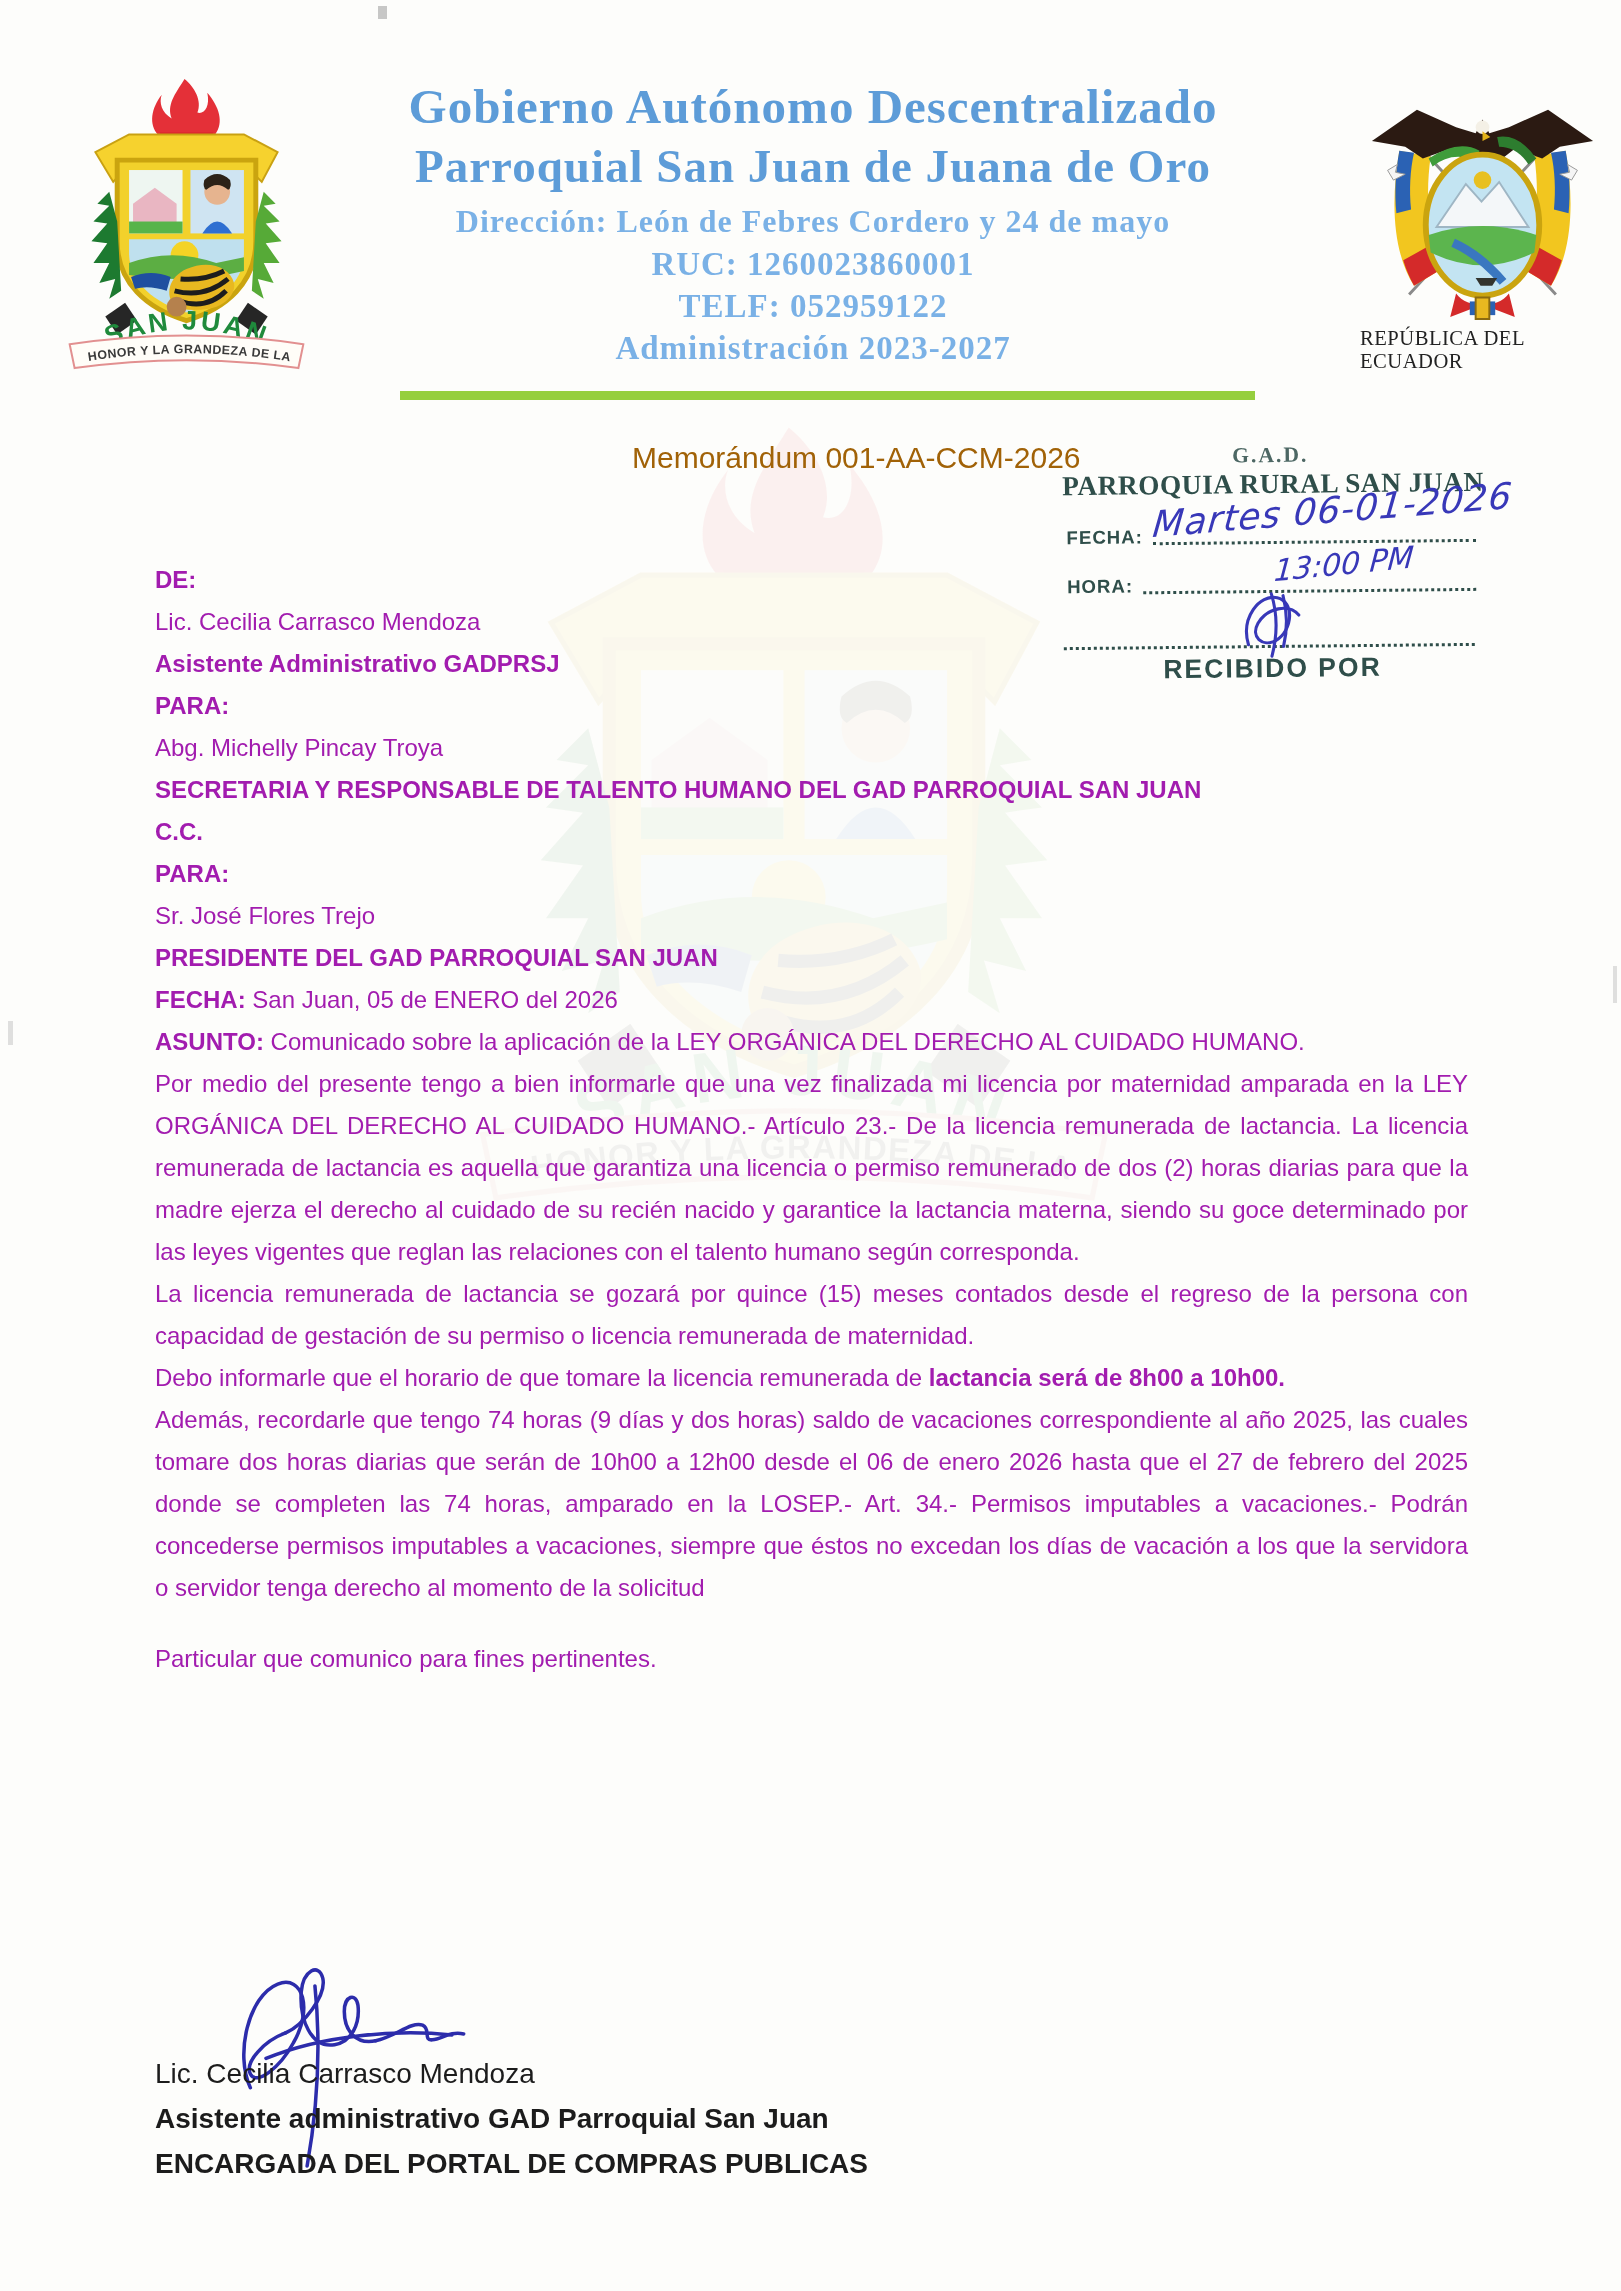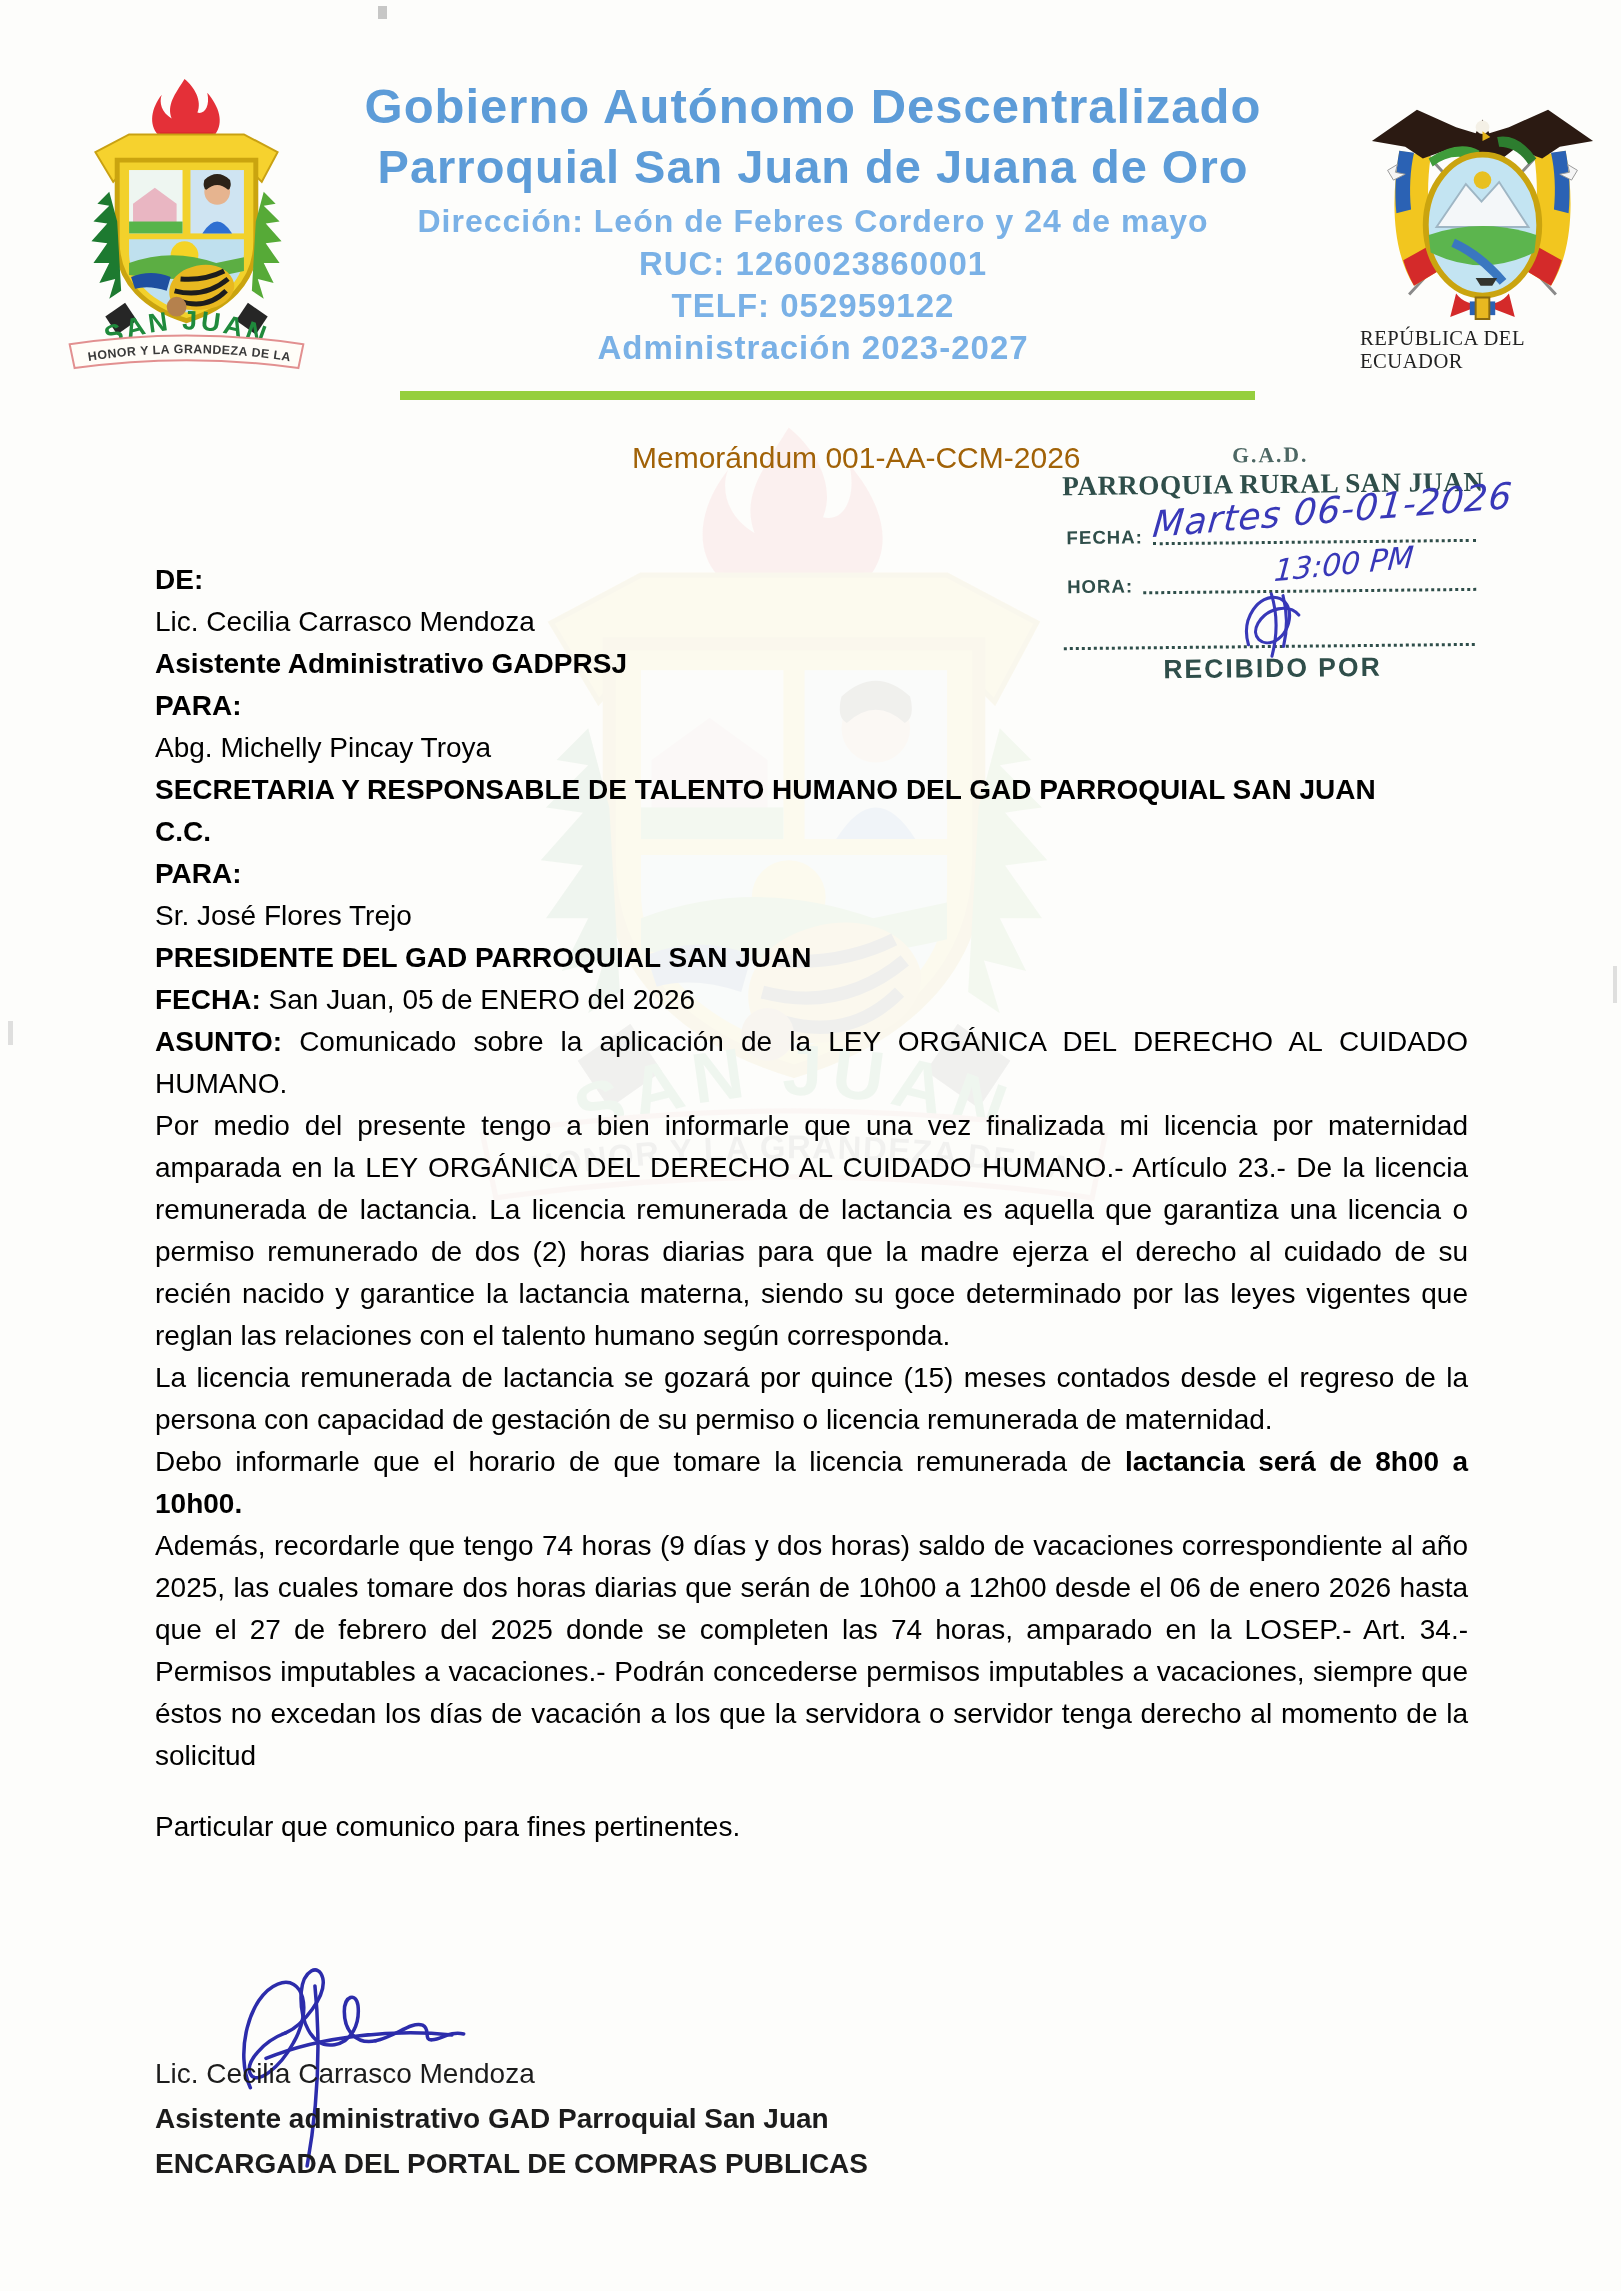--- a/index.html
+++ b/index.html
@@ -3,21 +3,21 @@
 <meta charset="utf-8">
 <style>
   html,body{margin:0;padding:0;background:#e8e8e8;}
   .page{
     position:relative;width:1621px;height:2292px;margin:0 auto;
     background:#fdfdfb;overflow:hidden;
     font-family:"Liberation Sans",sans-serif;color:#1c1c1c;
   }
   
   .header-text{position:absolute;left:323px;top:76px;width:980px;text-align:center;
-    font-family:Liberation Sans, sans-serif;font-weight:bold;letter-spacing:1px;}
+    font-family:Liberation Serif, serif;font-weight:bold;letter-spacing:1px;}
   .ht-l1{font-size:49px;line-height:61px;color:#5d9cd8;}
   .ht-l2{font-size:47px;line-height:59px;color:#5d9cd8;}
   .ht-l3{font-size:32px;line-height:43px;color:#7ab1e6;margin-top:4px;}
   .ht-l4,.ht-l5,.ht-l6{font-size:33px;line-height:42px;color:#7ab1e6;}
   .green-line{position:absolute;left:400px;top:391px;width:855px;height:8.8px;background:#95cf3e;}
   .seal-left{position:absolute;left:57px;top:73px;}
   .seal-right{position:absolute;left:1360px;top:94px;text-align:left;width:245px;}
   .seal-right-caption{font-family:"Liberation Serif",serif;font-size:20.6px;color:#222;
     letter-spacing:0.5px;margin-top:2px;}
   .watermark{position:absolute;left:451px;top:407px;opacity:.055;pointer-events:none;}
@@ -38,21 +38,21 @@
   .dotline3{position:absolute;left:0;right:5.9px;top:202px;border-bottom:3.9px dotted #2f4e4a;}
   .stamp-recibido{position:absolute;left:0;top:210px;width:100%;text-align:center;
     font-size:26.5px;font-weight:bold;letter-spacing:2px;}
   .hw{position:absolute;color:#3838b8;font-family:"DejaVu Sans",sans-serif;font-style:italic;
     white-space:nowrap;}
   .hw-date{left:90px;top:47px;font-size:36px;transform:rotate(-4deg) skewX(-10deg);letter-spacing:1px;}
   .hw-hora{left:211px;top:104px;font-size:30px;transform:rotate(-5deg) skewX(-10deg);}
   .hw-initials{position:absolute;left:169px;top:145px;}
   
   .body-block{position:absolute;left:155px;top:559px;width:1313px;
-    font-size:28px;line-height:42px;color:#000000;}
+    font-size:24px;line-height:42px;color:#a21caf;}
   .body-block p{margin:0;}
   .just{text-align:justify;}
   .mb1{margin-bottom:42px !important;}
   .closing{margin-top:29px !important;}
   strong{font-weight:bold;}
   
   .signature{position:absolute;left:221px;top:1939px;}
   .sig-block{position:absolute;left:155px;top:2051px;font-size:28px;line-height:45px;}
   .sig-block .b{font-weight:bold;}
   

